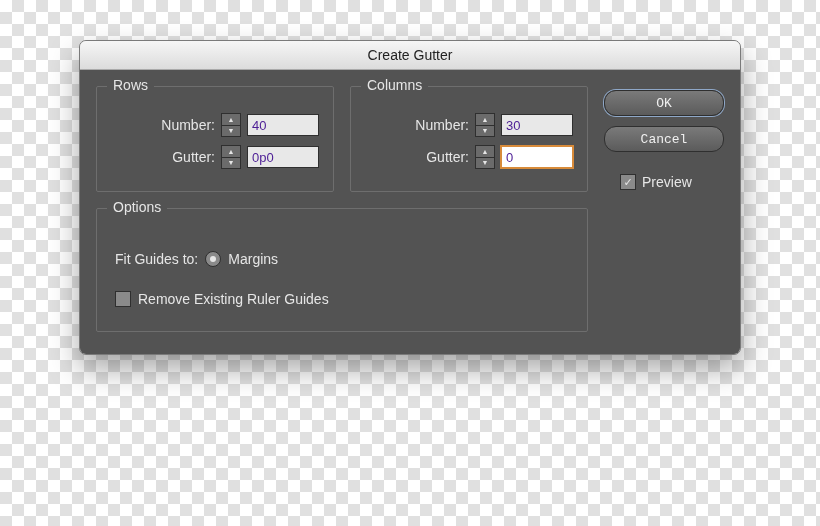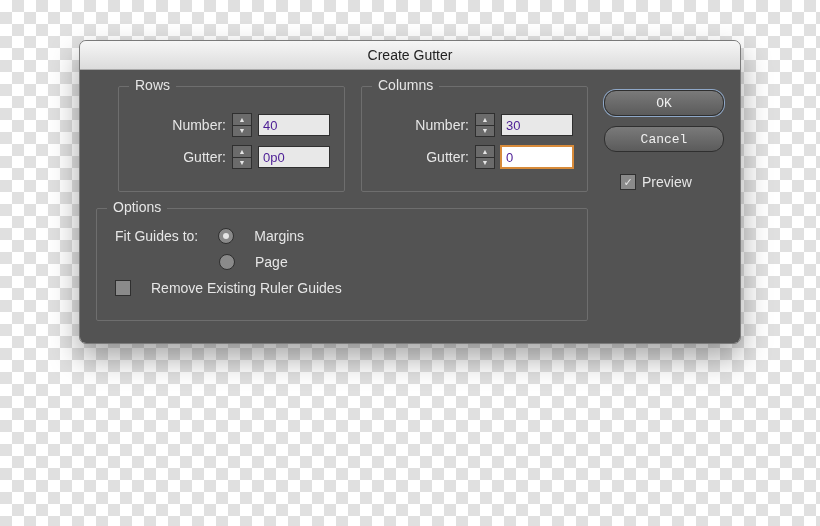--- a/index.html
+++ b/index.html
@@ -54,21 +54,20 @@
   .left {
     flex: 1;
     display: flex;
     flex-direction: column;
     gap: 16px;
   }
 
   .top-row {
     display: flex;
     gap: 16px;
-    margin-left: 22px;
   }
 
   .group {
     border: 1px solid #6e6e6e;
     border-radius: 2px;
     padding: 18px 14px 14px 14px;
     position: relative;
   }
 
   .group-title {
@@ -135,22 +134,22 @@
     outline-offset: -1px;
     background: #fff;
   }
 
   .options-group {
   }
 
   .opt-row {
     display: flex;
     align-items: center;
-    gap: 20px;
-    margin: 1px 0 10px 4px;
+    gap: 7px;
+    margin: 24px 0 10px 4px;
     font-size: 14px;
   }
   .opt-indent {
     margin-left: 108px;
   }
 
   .radio {
     width: 14px;
     height: 14px;
     border-radius: 50%;
@@ -270,24 +269,20 @@
       </div>
 
       <div class="group options-group">
         <span class="group-title">Options</span>
 
         <div class="opt-row">
           <span>Fit Guides to:</span>
           <span class="radio checked"></span>
           <span>Margins</span>
         </div>
-        <div class="opt-row opt-indent">
-          <span class="radio"></span>
-          <span>Page</span>
-        </div>
 
         <div class="opt-row">
           <span class="checkbox"></span>
           <span>Remove Existing Ruler Guides</span>
         </div>
       </div>
 
     </div>
 
     <div class="right">

